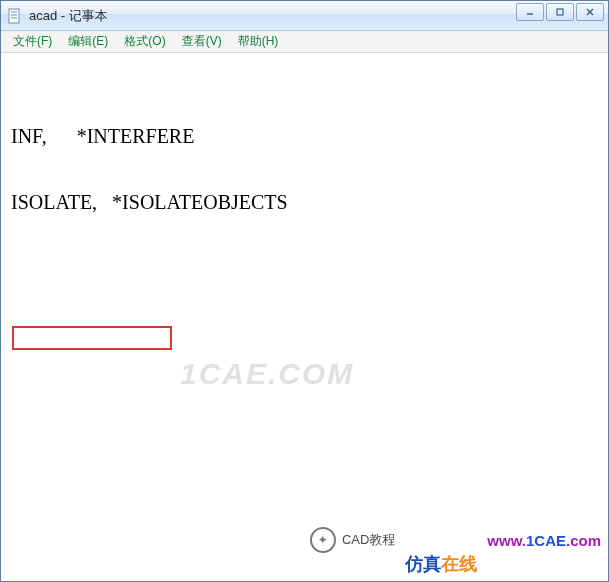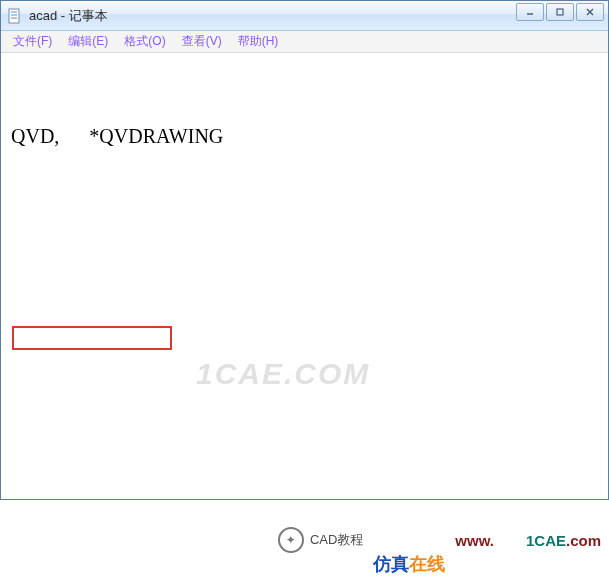--- a/index.html
+++ b/index.html
@@ -8,21 +8,21 @@
     padding: 0;
     width: 609px;
     height: 582px;
     font-family: "Microsoft YaHei", "SimSun", sans-serif;
     background: #fff;
     overflow: hidden;
     position: relative;
   }
   .window {
     width: 609px;
-    height: 500px;
+    height: 582px;
     border: 1px solid #5a7fa0;
     background: #fff;
     display: flex;
     flex-direction: column;
   }
   .titlebar {
     height: 30px;
     background: linear-gradient(to bottom, #f6fbff 0%, #e3eefb 45%, #cfe3f7 46%, #dfeefb 100%);
     display: flex;
     align-items: center;
@@ -70,42 +70,42 @@
     background: #f4f4f4;
     border-bottom: 1px solid #d9d9d9;
     display: flex;
     align-items: center;
     padding: 0 4px;
     font-size: 12px;
   }
   .menu-item {
     padding: 2px 8px;
     cursor: pointer;
-    color: #8b5cf6;
+    color: #15803d;
   }
   .content {
     flex: 1;
     padding: 6px 10px;
     font-family: "Times New Roman", serif;
     font-size: 20px;
     line-height: 22px;
     white-space: pre;
     color: #000;
     overflow: hidden;
     position: relative;
   }
   .line-row { position: relative; }
   .highlight-box {
     position: absolute;
     border: 2px solid #d43a2e;
     pointer-events: none;
   }
   .watermark-main {
     position: absolute;
-    left: 195px;
+    left: 179px;
     top: 310px;
     font-family: Arial, sans-serif;
     font-size: 30px;
     font-style: italic;
     font-weight: bold;
     color: rgba(120,120,120,0.22);
     letter-spacing: 2px;
     pointer-events: none;
   }
   .footer-overlay {
@@ -137,22 +137,22 @@
     font-size: 18px;
     font-weight: bold;
     margin-top: 48px;
   }
   .footer-brand1 .blue { color: #1a4fb5; }
   .footer-brand1 .orange { color: #f08a1c; }
   .footer-url {
     font-size: 15px;
     font-weight: bold;
   }
-  .footer-url .red { color: #7f1d1d; }
-  .footer-url .dark { color: #0f766e; margin-left: 32px; }
+  .footer-url .red { color: #a21caf; }
+  .footer-url .dark { color: #1d4ed8; }
 </style>
 </head>
 <body>
 
 <div class="window">
 
   <div class="titlebar">
     <span class="title-icon">
       <svg width="16" height="16" viewBox="0 0 16 16">
         <rect x="2" y="1" width="10" height="14" fill="#fff" stroke="#6a8fb5" stroke-width="1"></rect>
@@ -185,21 +185,22 @@
   <div class="menubar">
     <div class="menu-item">文件(F)</div>
     <div class="menu-item">编辑(E)</div>
     <div class="menu-item">格式(O)</div>
     <div class="menu-item">查看(V)</div>
     <div class="menu-item">帮助(H)</div>
   </div>
 
   <div class="content">
     <div class="watermark-main">1CAE.COM</div>
-    <div class="line-row">QVD,      *QVDRAWING</div>
+    <div class="line-row">INF,      *INTERFERE</div>
+    <div class="line-row">ISOLATE,   *ISOLATEOBJECTS</div>
     
     
     
     
     
     
     
     
     
     

